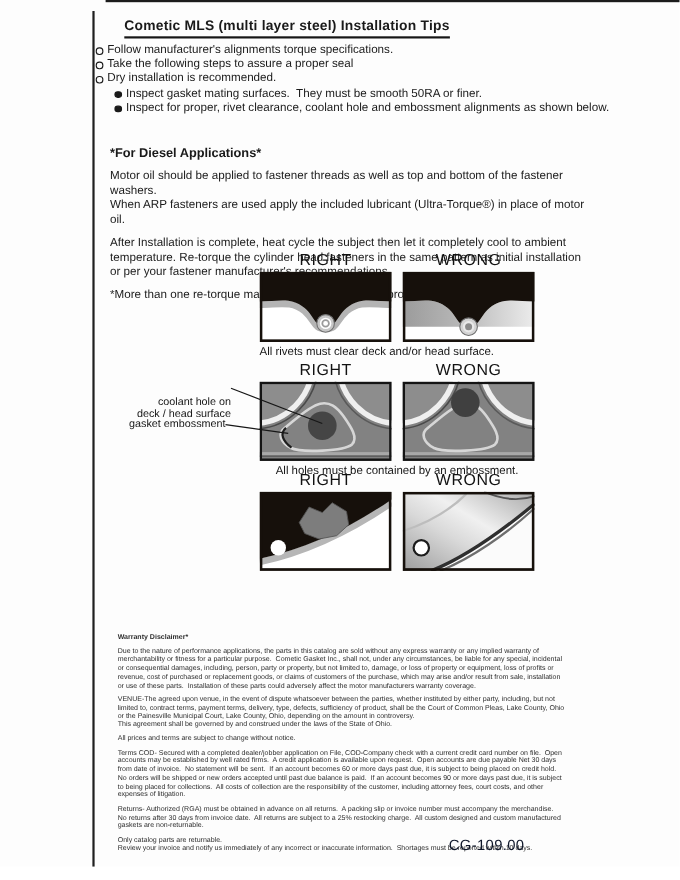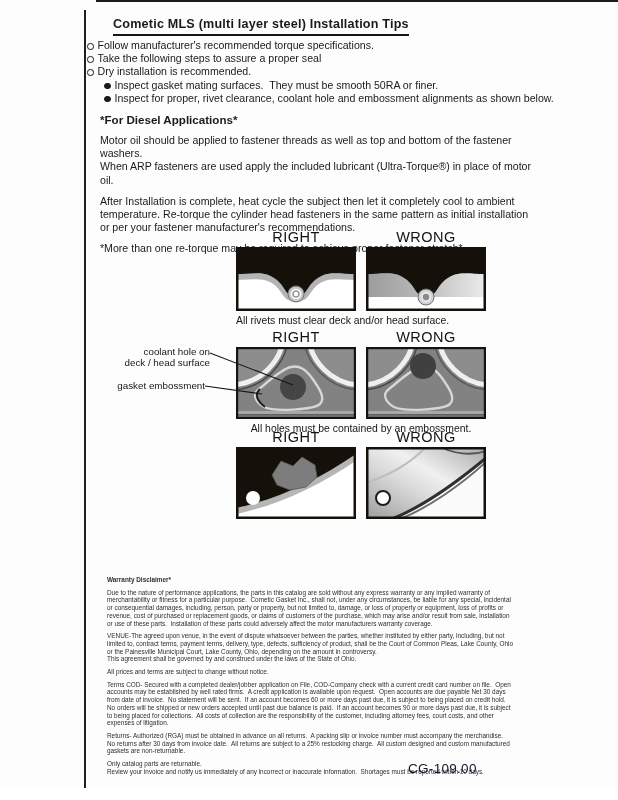--- a/index.html
+++ b/index.html
@@ -15,37 +15,37 @@
 
   .bullets{position:absolute;left:87px;top:39px;width:520px;font-size:10.6px;line-height:13.2px;}
   .b-row{display:flex;align-items:flex-start;}
   .b-row.sub{margin-left:17px;}
   .b-mark{width:4.5px;height:4.5px;border:1.2px solid #1a1a1a;border-radius:50%;
           margin:4px 4px 0 0;flex:none;}
   .b-mark.filled{background:#1a1a1a;border-color:#1a1a1a;}
   .b-text{white-space:pre-wrap;}
 
   .diesel{position:absolute;left:100px;top:113px;width:445px;}
-  .diesel-h{font-size:11.6px;font-weight:bold;}
+  .diesel-h{font-size:11.6px;font-weight:bold;margin-top:20px;}
   .para{font-size:10.6px;line-height:13.2px;white-space:pre-line;margin-top:8px;}
 
   .diag{position:absolute;left:236px;width:250px;}
   .dg-heads{display:flex;width:250px;margin-bottom:2px;}
   .dg-head{width:120px;text-align:center;font-size:14.5px;letter-spacing:.5px;color:#121212;}
   .dg-head.wrong{margin-left:10px;}
   .dg-boxes{display:flex;}
   .dg-box{width:120px;flex:none;}
   .dg-box.wrong{margin-left:10px;}
   .dg-box svg{display:block;}
   .dg-caption{font-size:10.4px;line-height:12.5px;margin-top:4px;white-space:pre-line;color:#161616;}
   .dg-caption.center{text-align:center;}
 
   .callout{position:absolute;text-align:right;font-size:9.8px;line-height:11px;
            white-space:pre-line;color:#161616;}
-  #callout-coolant{left:100px;top:346px;width:110px;}
+  #callout-coolant{left:100px;top:360px;width:110px;}
   #callout-emboss{left:95px;top:380px;width:110px;}
   #leader-svg{position:absolute;left:200px;top:342px;z-index:6;pointer-events:none;}
 
   .legal{position:absolute;left:107px;top:576px;width:407px;font-size:6.4px;
          line-height:7.7px;color:#2e2e2e;}
   .legal-h{font-weight:bold;margin-bottom:5px;}
   .legal p{margin:0 0 5px 0;white-space:pre-wrap;}
 
   .pagenum{position:absolute;left:408px;top:761px;font-size:13.5px;color:#0f172a;letter-spacing:.3px;}
 </style>
@@ -56,21 +56,21 @@
   <div class="edge-top"></div>
   <div class="edge-left"></div>
 
   <div class="title-wrap">
     <span class="title">Cometic MLS (multi layer steel) Installation Tips</span>
   </div>
 
   <div class="bullets">
     <div class="b-row">
       <span class="b-mark"></span>
-      <span class="b-text">Follow manufacturer's recommended torque specifications.</span>
+      <span class="b-text">Follow manufacturer's alignments torque specifications.</span>
     </div>
     <div class="b-row">
       <span class="b-mark"></span>
       <span class="b-text">Take the following steps to assure a proper seal</span>
     </div>
     <div class="b-row">
       <span class="b-mark"></span>
       <span class="b-text">Dry installation is recommended.</span>
     </div>
     <div class="b-row sub">

